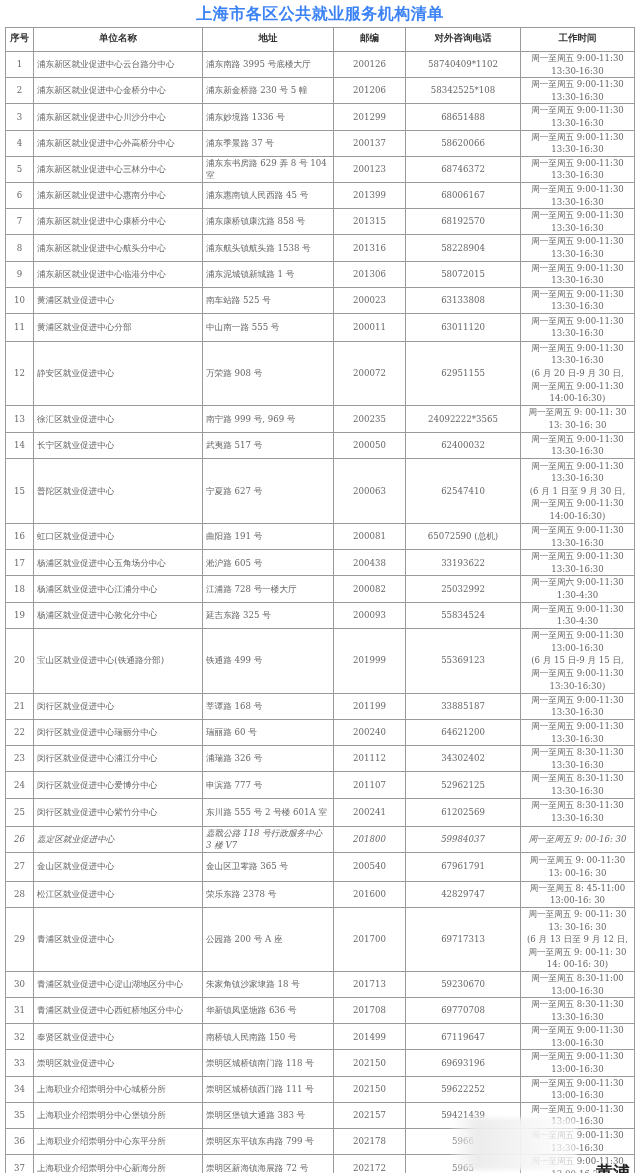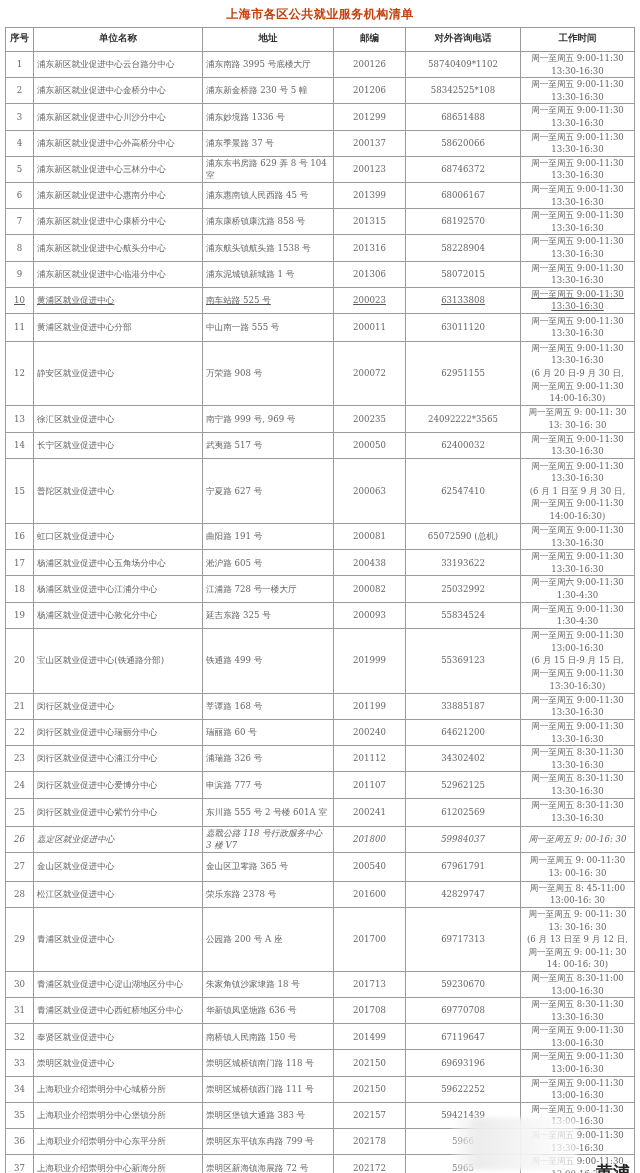--- a/index.html
+++ b/index.html
@@ -1,20 +1,20 @@
 <!DOCTYPE html>
 <html><head>
 <meta charset="utf-8">
 <style>
   html, body { margin: 0; padding: 0; background: #ffffff; }
   body { width: 640px; height: 1173px; position: relative; overflow: hidden;
          font-family: "DejaVu Serif", "Liberation Serif", serif; color: #555; }
   .title { position: absolute; left: 0; top: 2px; width: 640px; text-align: center;
-           font-family: "DejaVu Serif", serif; font-weight: bold; font-size: 12px;
-           color: #c2410c; letter-spacing: 0.5px; line-height: 24px; }
+           font-family: "DejaVu Serif", serif; font-weight: bold; font-size: 16px;
+           color: #3b82f6; letter-spacing: 0.5px; line-height: 24px; }
   table { position: absolute; left: 5px; top: 27px; border-collapse: collapse;
           table-layout: fixed; width: 629px; }
   td, th { border: 1px solid #9a9a9a; padding: 0 3px; font-size: 8.6px; line-height: 12.6px;
            vertical-align: middle; overflow: hidden; word-break: break-all; }
   th { font-family: Liberation Mono, monospace; font-weight: bold; color: #333; font-size: 9.5px;
        text-align: center; height: 23px; }
   td.c-no { text-align: center; color: #666; }
   td.c-name, td.c-addr { text-align: left; color: #666; }
   td.c-zip, td.c-tel { text-align: center; color: #666; }
   td.c-time { text-align: center; color: #666; white-space: pre-line; padding: 0 1px; }
@@ -123,21 +123,21 @@
       </tr>
       <tr style="height: 26px;">
         <td class="c-no">9</td>
         <td class="c-name">浦东新区就业促进中心临港分中心</td>
         <td class="c-addr">浦东泥城镇新城路 1 号</td>
         <td class="c-zip">201306</td>
         <td class="c-tel">58072015</td>
         <td class="c-time">周一至周五 9:00-11:30
 13:30-16:30</td>
       </tr>
-      <tr style="height: 25px; text-decoration: underline;">
+      <tr style="height: 25px;">
         <td class="c-no">10</td>
         <td class="c-name">黄浦区就业促进中心</td>
         <td class="c-addr">南车站路 525 号</td>
         <td class="c-zip">200023</td>
         <td class="c-tel">63133808</td>
         <td class="c-time">周一至周五 9:00-11:30
 13:30-16:30</td>
       </tr>
       <tr style="height: 28px;">
         <td class="c-no">11</td>

